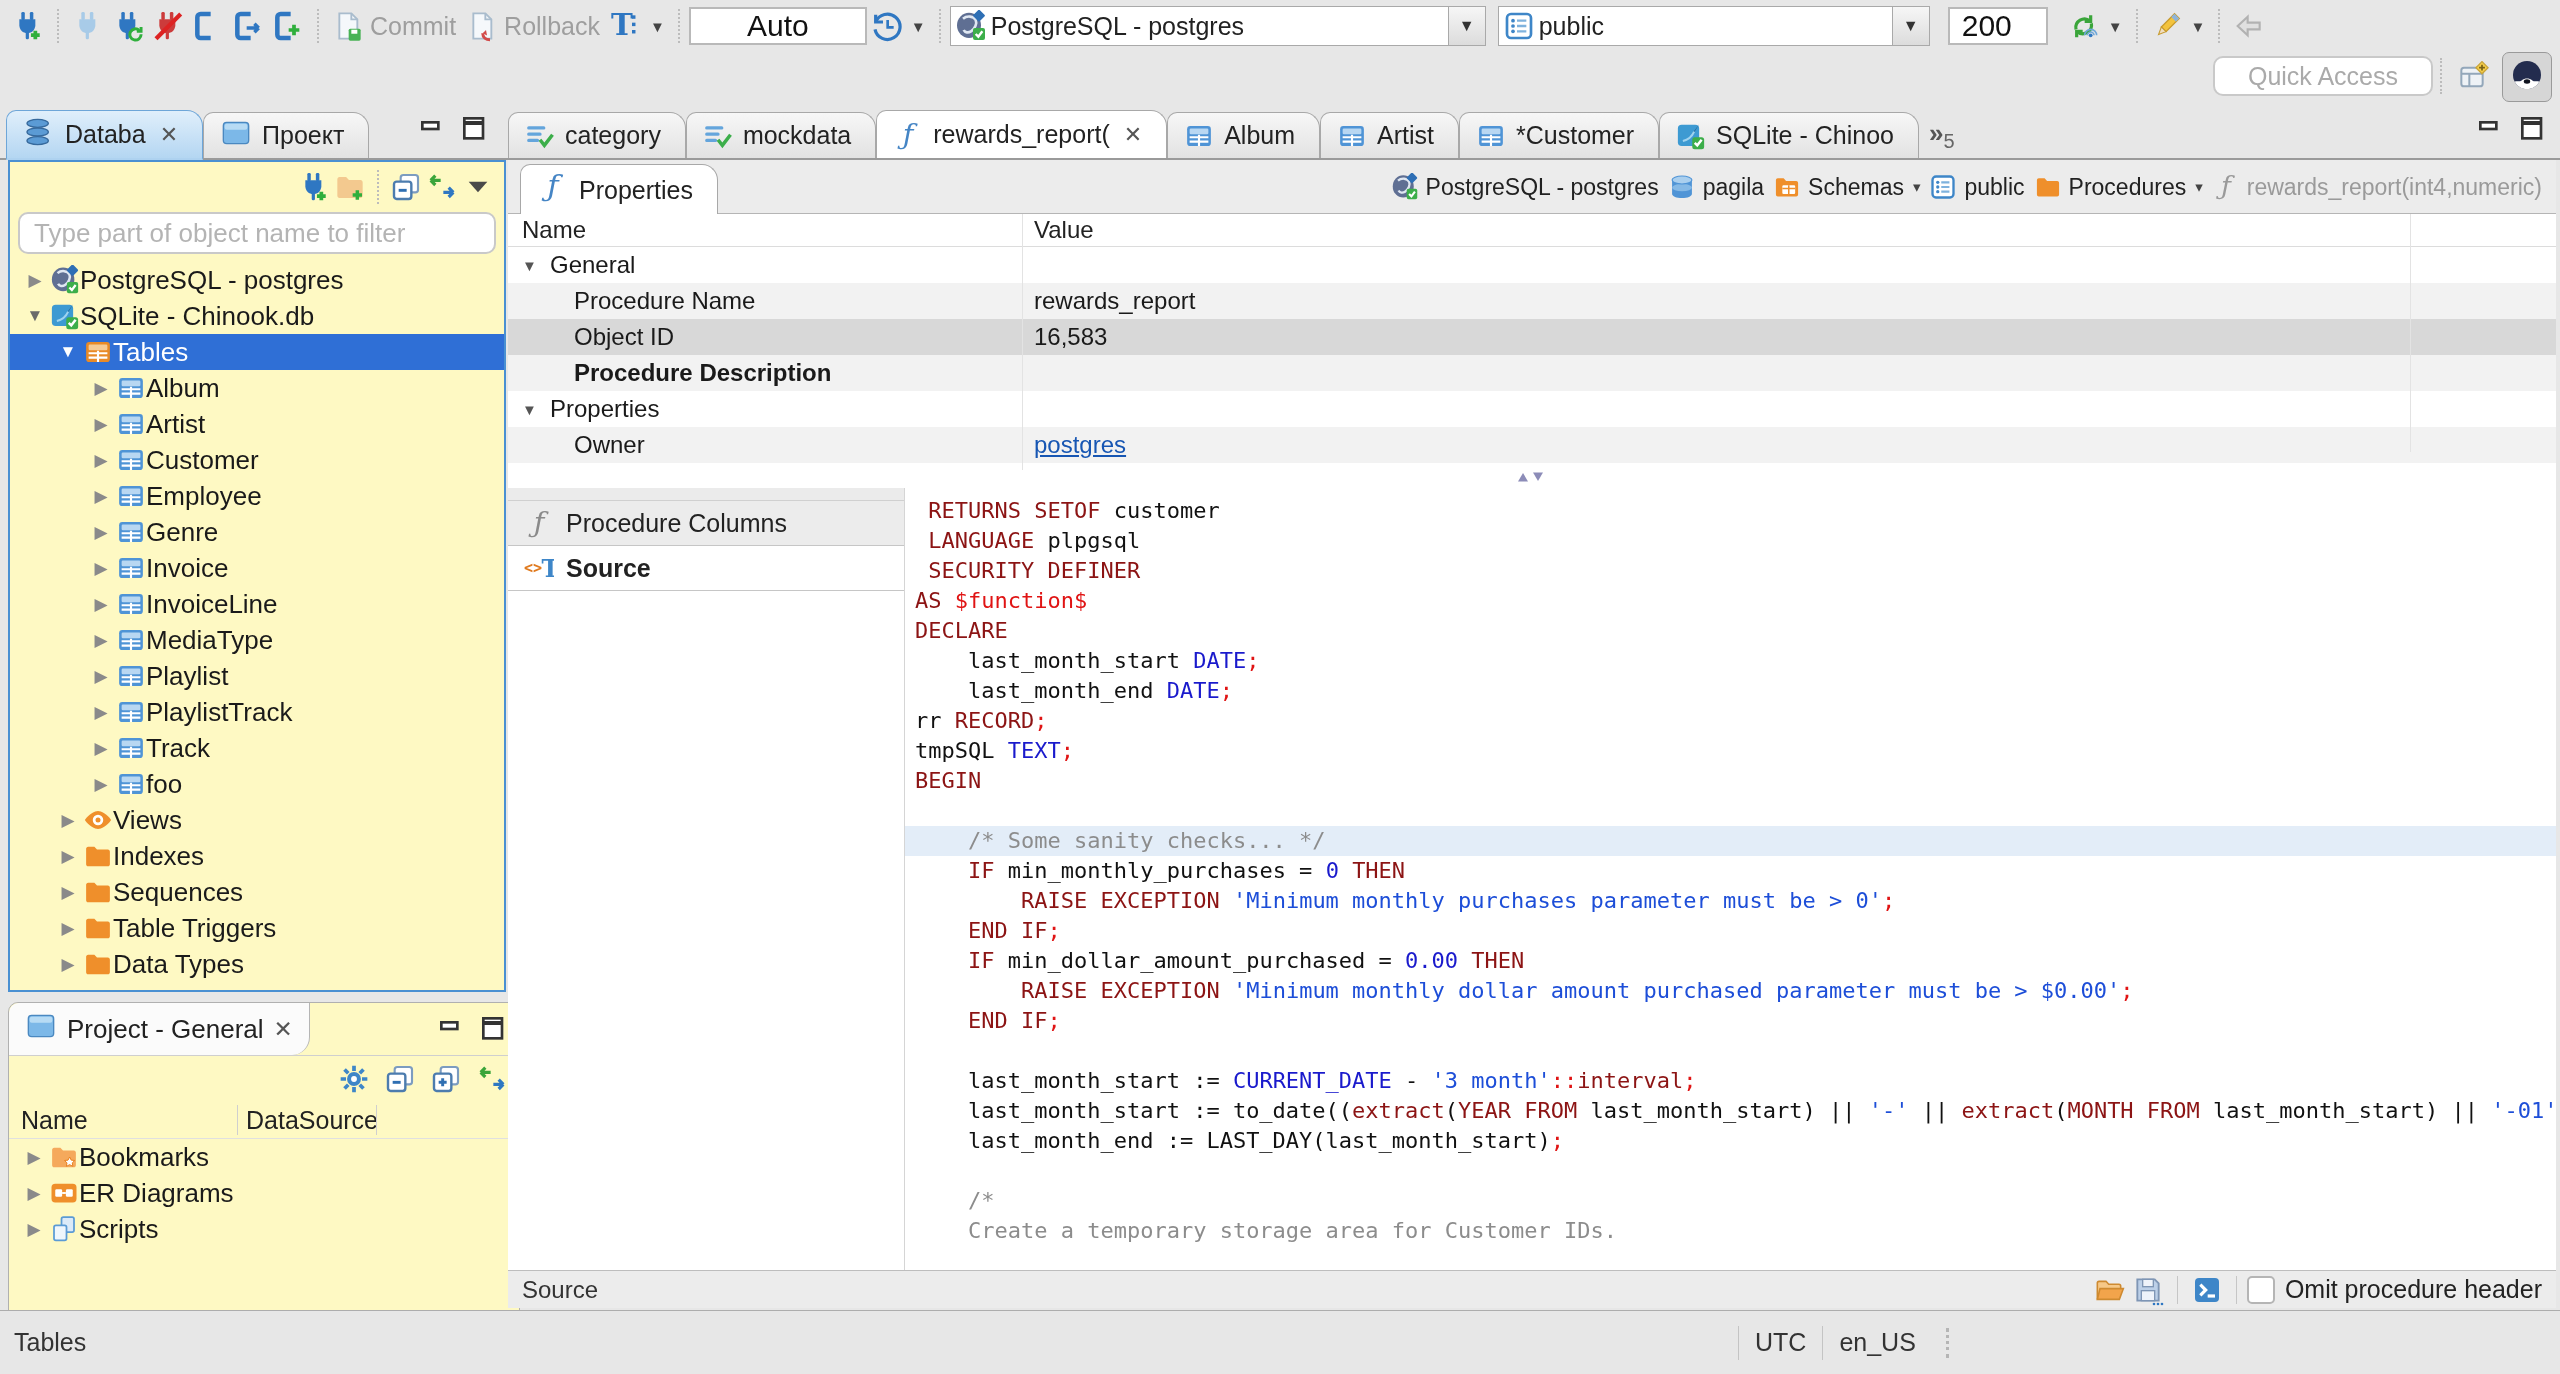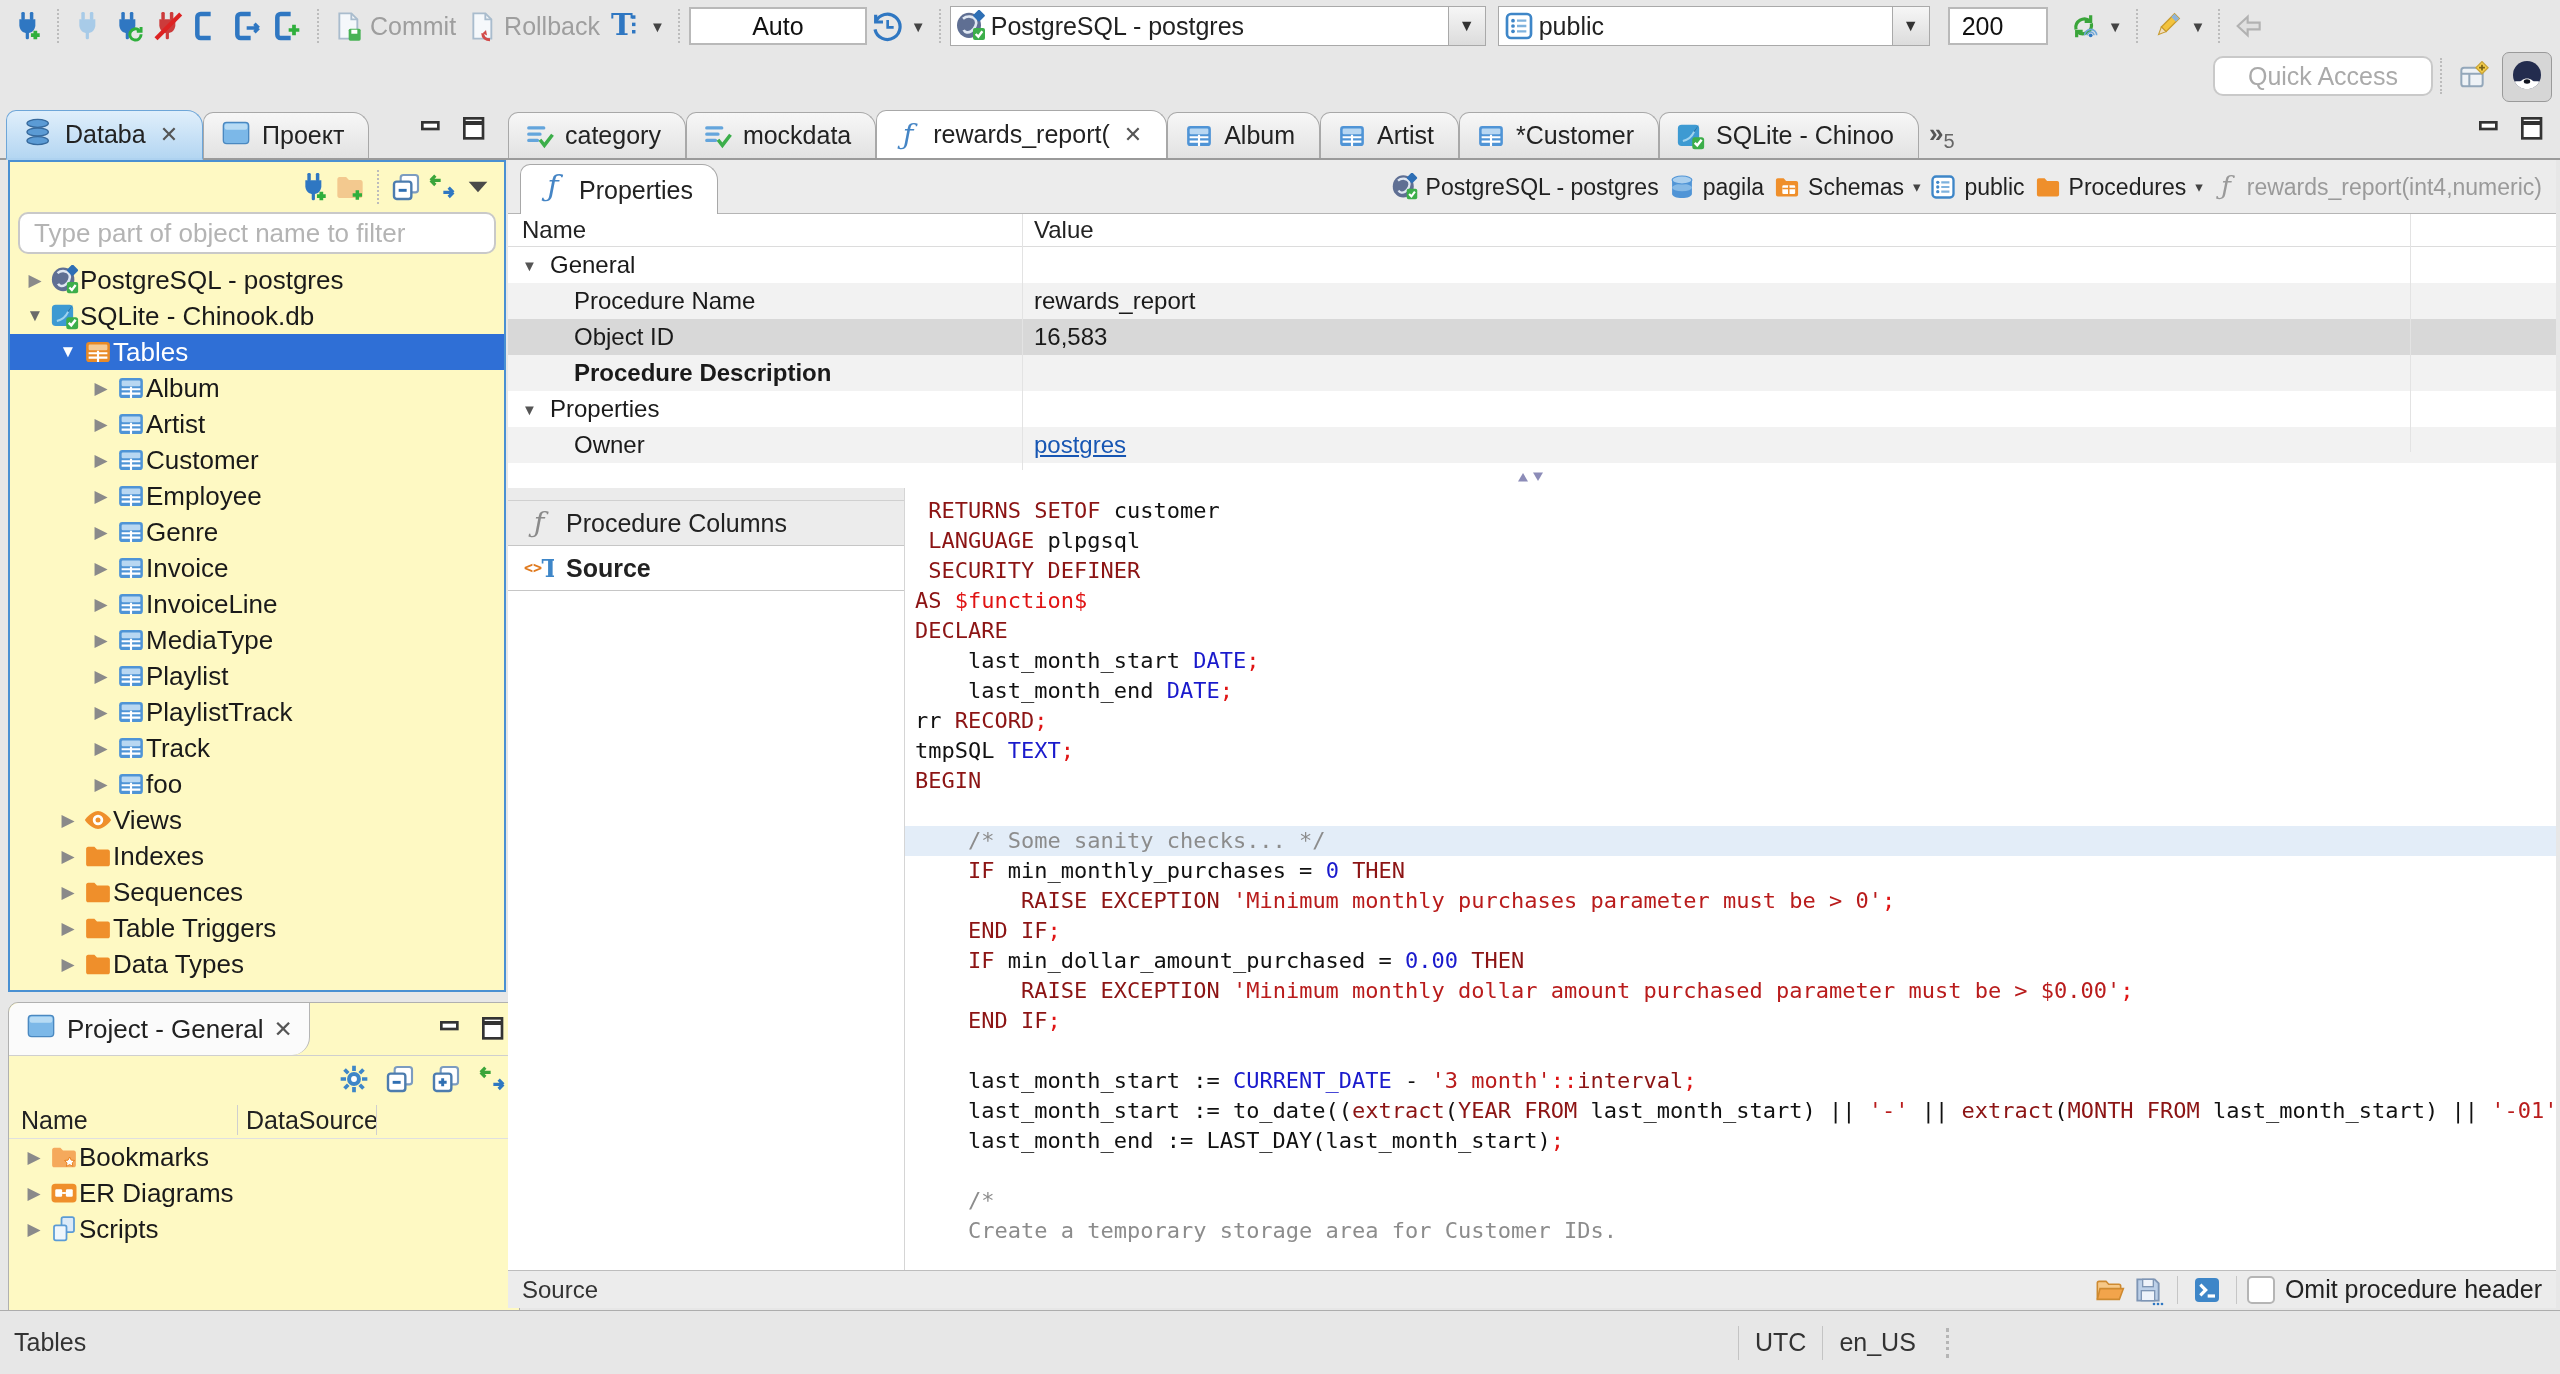--- a/index.html
+++ b/index.html
@@ -6,21 +6,21 @@
   .app{position:relative;width:2560px;height:1374px;background:#e7e7e7;overflow:hidden;
        font-family:"Liberation Sans",sans-serif;color:#1a1a1a;}
   
   .tb1{position:absolute;left:0;top:0;width:2560px;height:52px;display:flex;align-items:center;padding:0 8px;box-sizing:border-box;}
   .tbtn{width:40px;height:40px;display:flex;align-items:center;justify-content:center;flex:0 0 auto;}
   .tbtn svg{width:32px;height:32px;}
   .vsep{width:0;height:34px;border-left:2px dotted #bcbcbc;margin:0 9px;flex:0 0 auto;}
   .tblabel{font-size:25px;color:#9e9e9e;margin:0 6px 0 2px;flex:0 0 auto;}
   .ddarrow{font-size:15px;color:#444;margin:0 4px;flex:0 0 auto;}
   .field{background:#fff;border:2px solid #b9b9b9;height:38px;display:flex;align-items:center;justify-content:center;
-         font-size:25px;color:#111;flex:0 0 auto;box-sizing:border-box;}
+         font-size:30px;color:#111;flex:0 0 auto;box-sizing:border-box;}
   .combo{display:flex;align-items:stretch;height:40px;background:#fff;border:1px solid #a9a9a9;flex:0 0 auto;box-sizing:border-box;}
   .combo .cico{width:40px;display:flex;align-items:center;justify-content:center;}
   .combo .cico svg{width:30px;height:30px;}
   .combo .clabel{display:flex;align-items:center;font-size:25px;color:#222;padding-right:10px;flex:1;}
   .combo .cbtn{width:36px;border-left:1px solid #a9a9a9;background:linear-gradient(#f6f6f6,#dcdcdc);
                display:flex;align-items:center;justify-content:center;font-size:16px;color:#333;}
   
   .qa-input{position:absolute;right:127px;top:56px;width:220px;height:40px;border:2px solid #c9c9c9;border-radius:10px;
             background:#fff;font-size:25px;color:#333;text-align:center;box-sizing:border-box;outline:none;font-family:"Liberation Sans",sans-serif;}
   .qa-input::placeholder{color:#aaa;}
@@ -117,21 +117,21 @@
   .subcol{width:397px;flex:0 0 auto;background:#fff;border-right:1px solid #d5d5d5;box-sizing:border-box;}
   .subcol .pad{height:12px;background:#ebebeb;border-bottom:1px solid #d0d0d0;}
   .subtab{height:44px;display:flex;align-items:center;gap:12px;padding-left:16px;font-size:25px;color:#222;
           background:#ececec;border-bottom:1px solid #c6c6c6;}
   .subtab svg{width:30px;height:30px;}
   .subtab.active{background:#fff;font-weight:bold;}
   .codearea{flex:1;position:relative;background:#fff;overflow:hidden;font-family:"DejaVu Sans Mono",monospace;
             font-size:22px;line-height:30px;color:#111;padding:8px 0 0 10px;box-sizing:border-box;}
   .codeline{white-space:pre;height:30px;}
   .codeline.hl{background:#e3edf8;margin-left:-10px;padding-left:10px;}
-  .tk-k{color:#8c1414;} .tk-t{color:#1a1acc;} .tk-n{color:#1a1acc;} .tk-s{color:#b91c1c;}
+  .tk-k{color:#8c1414;} .tk-t{color:#1a1acc;} .tk-n{color:#1a1acc;} .tk-s{color:#1d4ed8;}
   .tk-c{color:#8c8c8c;} .tk-r{color:#e01414;} .tk-p{color:#111;}
   
   .edbottom{position:absolute;left:0;right:0;bottom:0;height:38px;background:#ececec;border-top:1px solid #bdbdbd;
             display:flex;align-items:center;font-size:24px;color:#333;padding:0 14px;box-sizing:border-box;}
   .edbottom .sp{flex:1;}
   .edbottom .tbtn{width:38px;height:36px;}
   .edbottom .tbtn svg{width:30px;height:30px;}
   .edbottom .bsep{width:0;height:28px;border-left:1px solid #c6c6c6;margin:0 10px;}
   .checkbox{width:28px;height:28px;background:#fff;border:2px solid #b5b5b5;border-radius:5px;box-sizing:border-box;margin-right:10px;flex:0 0 auto;}
   .omit-label{font-size:25px;color:#222;white-space:nowrap;}

